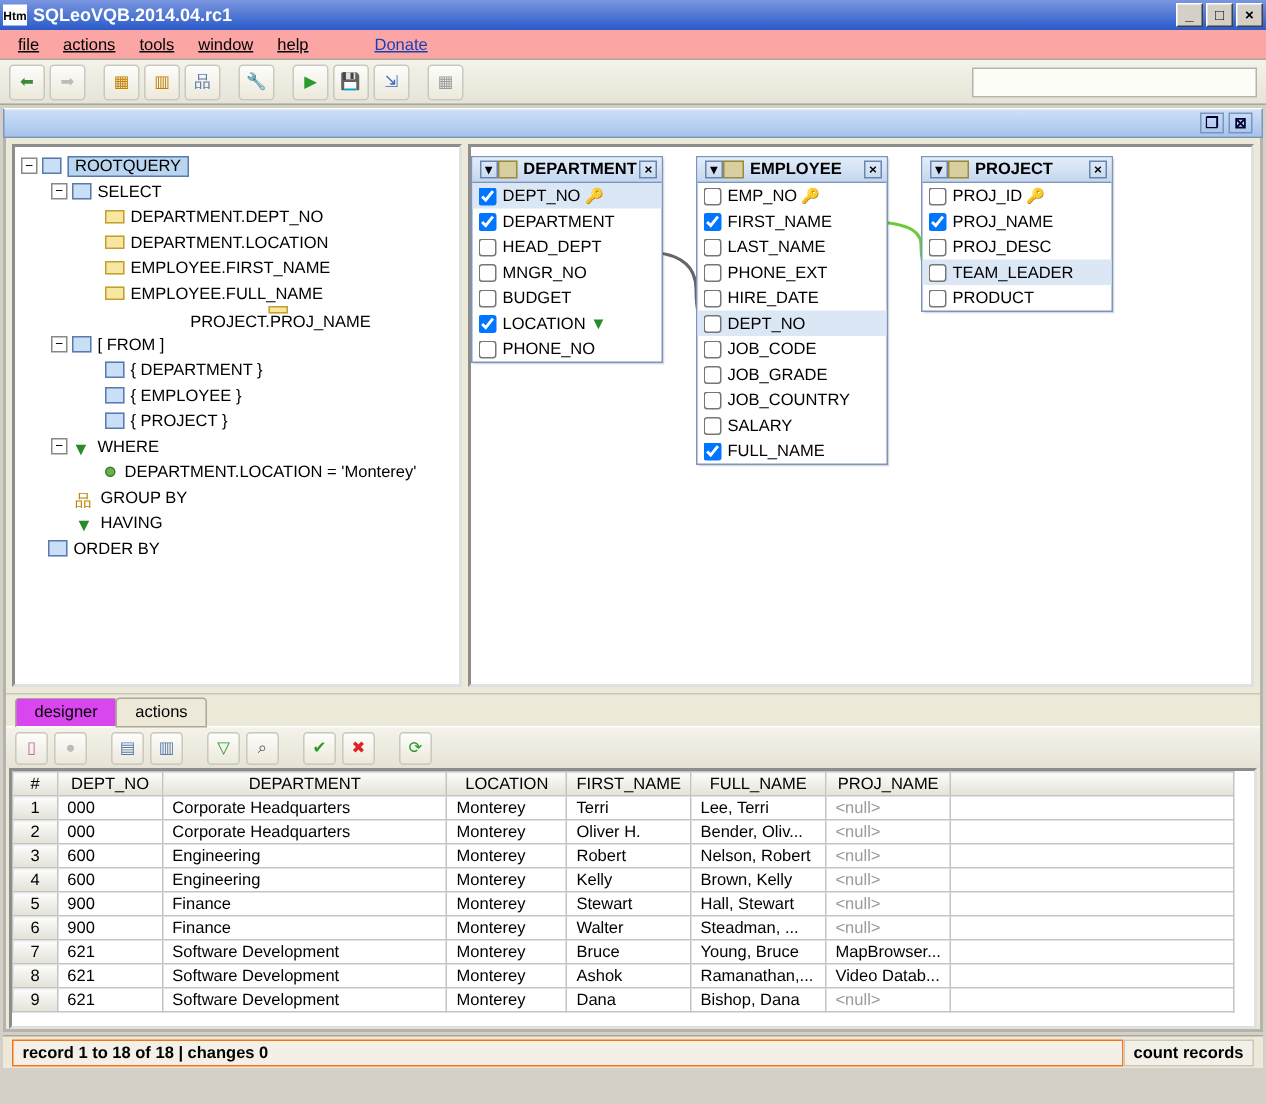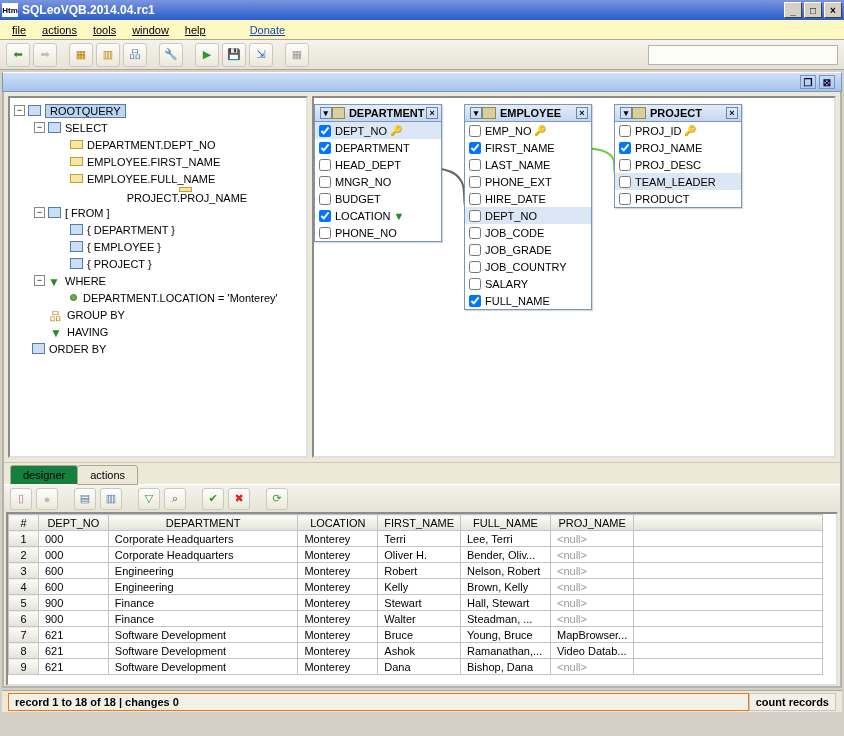--- a/index.html
+++ b/index.html
@@ -34,21 +34,21 @@
     background: #d4d0c8;
     border: 1px solid #fff;
     border-right-color:#404040; border-bottom-color:#404040;
     margin-left: 2px;
     display:flex; align-items:center; justify-content:center;
     color:#000; font-weight:bold; font-size:10px;
     font-family: Arial;
   }
   
   .menubar {
-    background: #fef9c3;
+    background: #fca5a5;
     height: 20px;
     display: flex;
     align-items: center;
     padding: 0 4px;
     border-bottom: 1px solid #aca899;
   }
   .menubar .menu-item {
     padding: 2px 8px;
     text-decoration: underline;
     color: #000;
@@ -180,21 +180,21 @@
   .bottom-tabs .tab {
     padding: 3px 12px;
     border:1px solid #aca899;
     border-top-left-radius:3px;
     border-top-right-radius:3px;
     background:#ece9d8;
     margin-right:-1px;
     position:relative;
     top:1px;
   }
-  .bottom-tabs .tab.active { background:#15803d; border-bottom:1px solid #fdfdf8; font-weight:normal;}
+  .bottom-tabs .tab.active { background:#d946ef; border-bottom:1px solid #fdfdf8; font-weight:normal;}
   
   .res-toolbar {
     height: 28px;
     background: linear-gradient(to bottom, #f5f3ea, #e6e3d6);
     border-top:1px solid #fff;
     display:flex; align-items:center; padding: 0 6px; gap:4px;
   }
   .res-toolbar .tbtn { width:22px; height:22px; border:1px solid #c9c9c0; border-radius:3px; background:linear-gradient(to bottom,#fdfdfb,#ece8da); display:flex;align-items:center;justify-content:center;}
   
   .results-wrap {
@@ -319,20 +319,24 @@
           <span class="tbl-ico"></span>
           <span>SELECT</span>
         </div>
         <div id="select-cols">
             <div class="tree-node" style="padding-left: 58px;">
               <span class="col-ico"></span>
               <span>DEPARTMENT.DEPT_NO</span>
             </div>
             <div class="tree-node" style="padding-left: 58px;">
               <span class="col-ico"></span>
+              <span>DEPARTMENT.LOCATION</span>
+            </div>
+            <div class="tree-node" style="padding-left: 58px;">
+              <span class="col-ico"></span>
               <span>EMPLOYEE.FIRST_NAME</span>
             </div>
             <div class="tree-node" style="padding-left: 58px;">
               <span class="col-ico"></span>
               <span>EMPLOYEE.FULL_NAME</span>
             </div>
             <div class="tree-node" style="padding-left: 58px; flex-direction: column;">
               <span class="col-ico"></span>
               <span>PROJECT.PROJ_NAME</span>
             </div>

